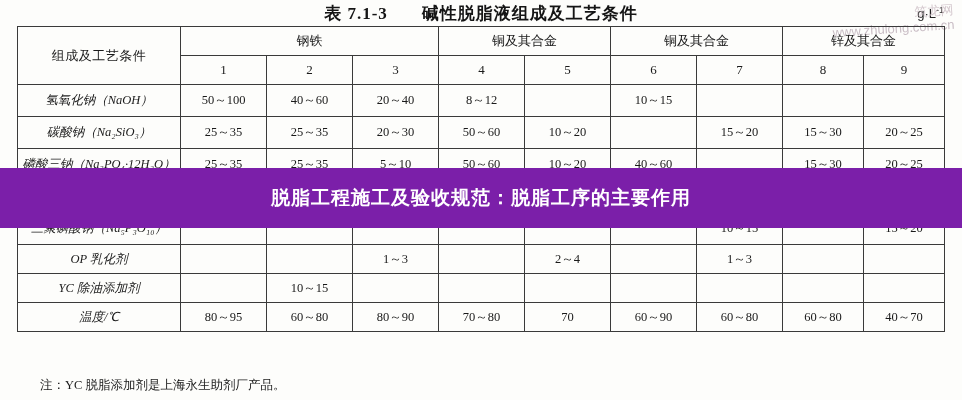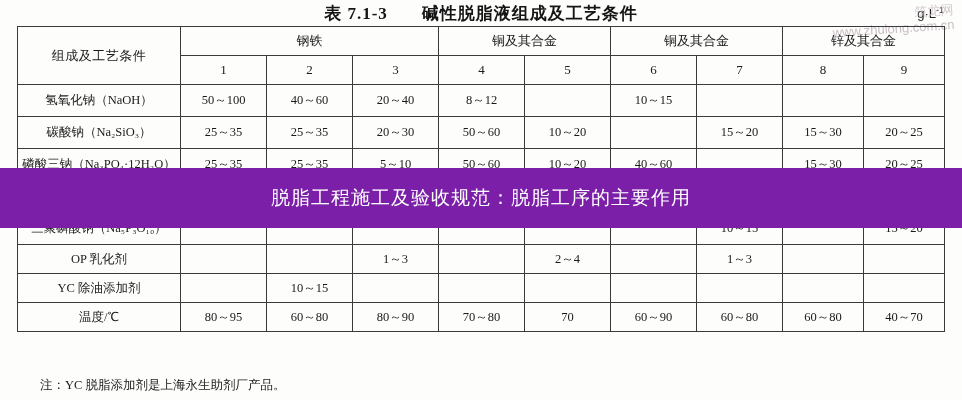--- a/index.html
+++ b/index.html
@@ -86,20 +86,21 @@
     height: 28px;
     white-space: nowrap;
   }
   table.data th {
     font-size: 13px;
   }
   td.rowname {
     text-align: left;
     padding-left: 10px;
     font-size: 12.5px;
+    font-style: italic;
   }
   .hdr-group { font-size: 13.5px; margin-left: 46px; }
   .hdr-num { font-size: 13px; }
   .cond-head {
     font-size: 13.5px;
     letter-spacing: .5px;
   }
   tr.r-tall td { height: 31px; }
 
   
@@ -121,21 +122,21 @@
     width: 962px;
     height: 60px;
     background: #7b1fa9;
     display: flex;
     align-items: center;
     justify-content: center;
   }
   .banner-text {
     color: #ffffff;
     font-size: 19px;
-    font-weight: normal;
+    font-weight: bold;
     letter-spacing: 1px;
     font-family: "Liberation Sans", sans-serif;
   }
 </style>
 </head>
 <body>
 
 <div class="page">
 
   <div class="table-title">

